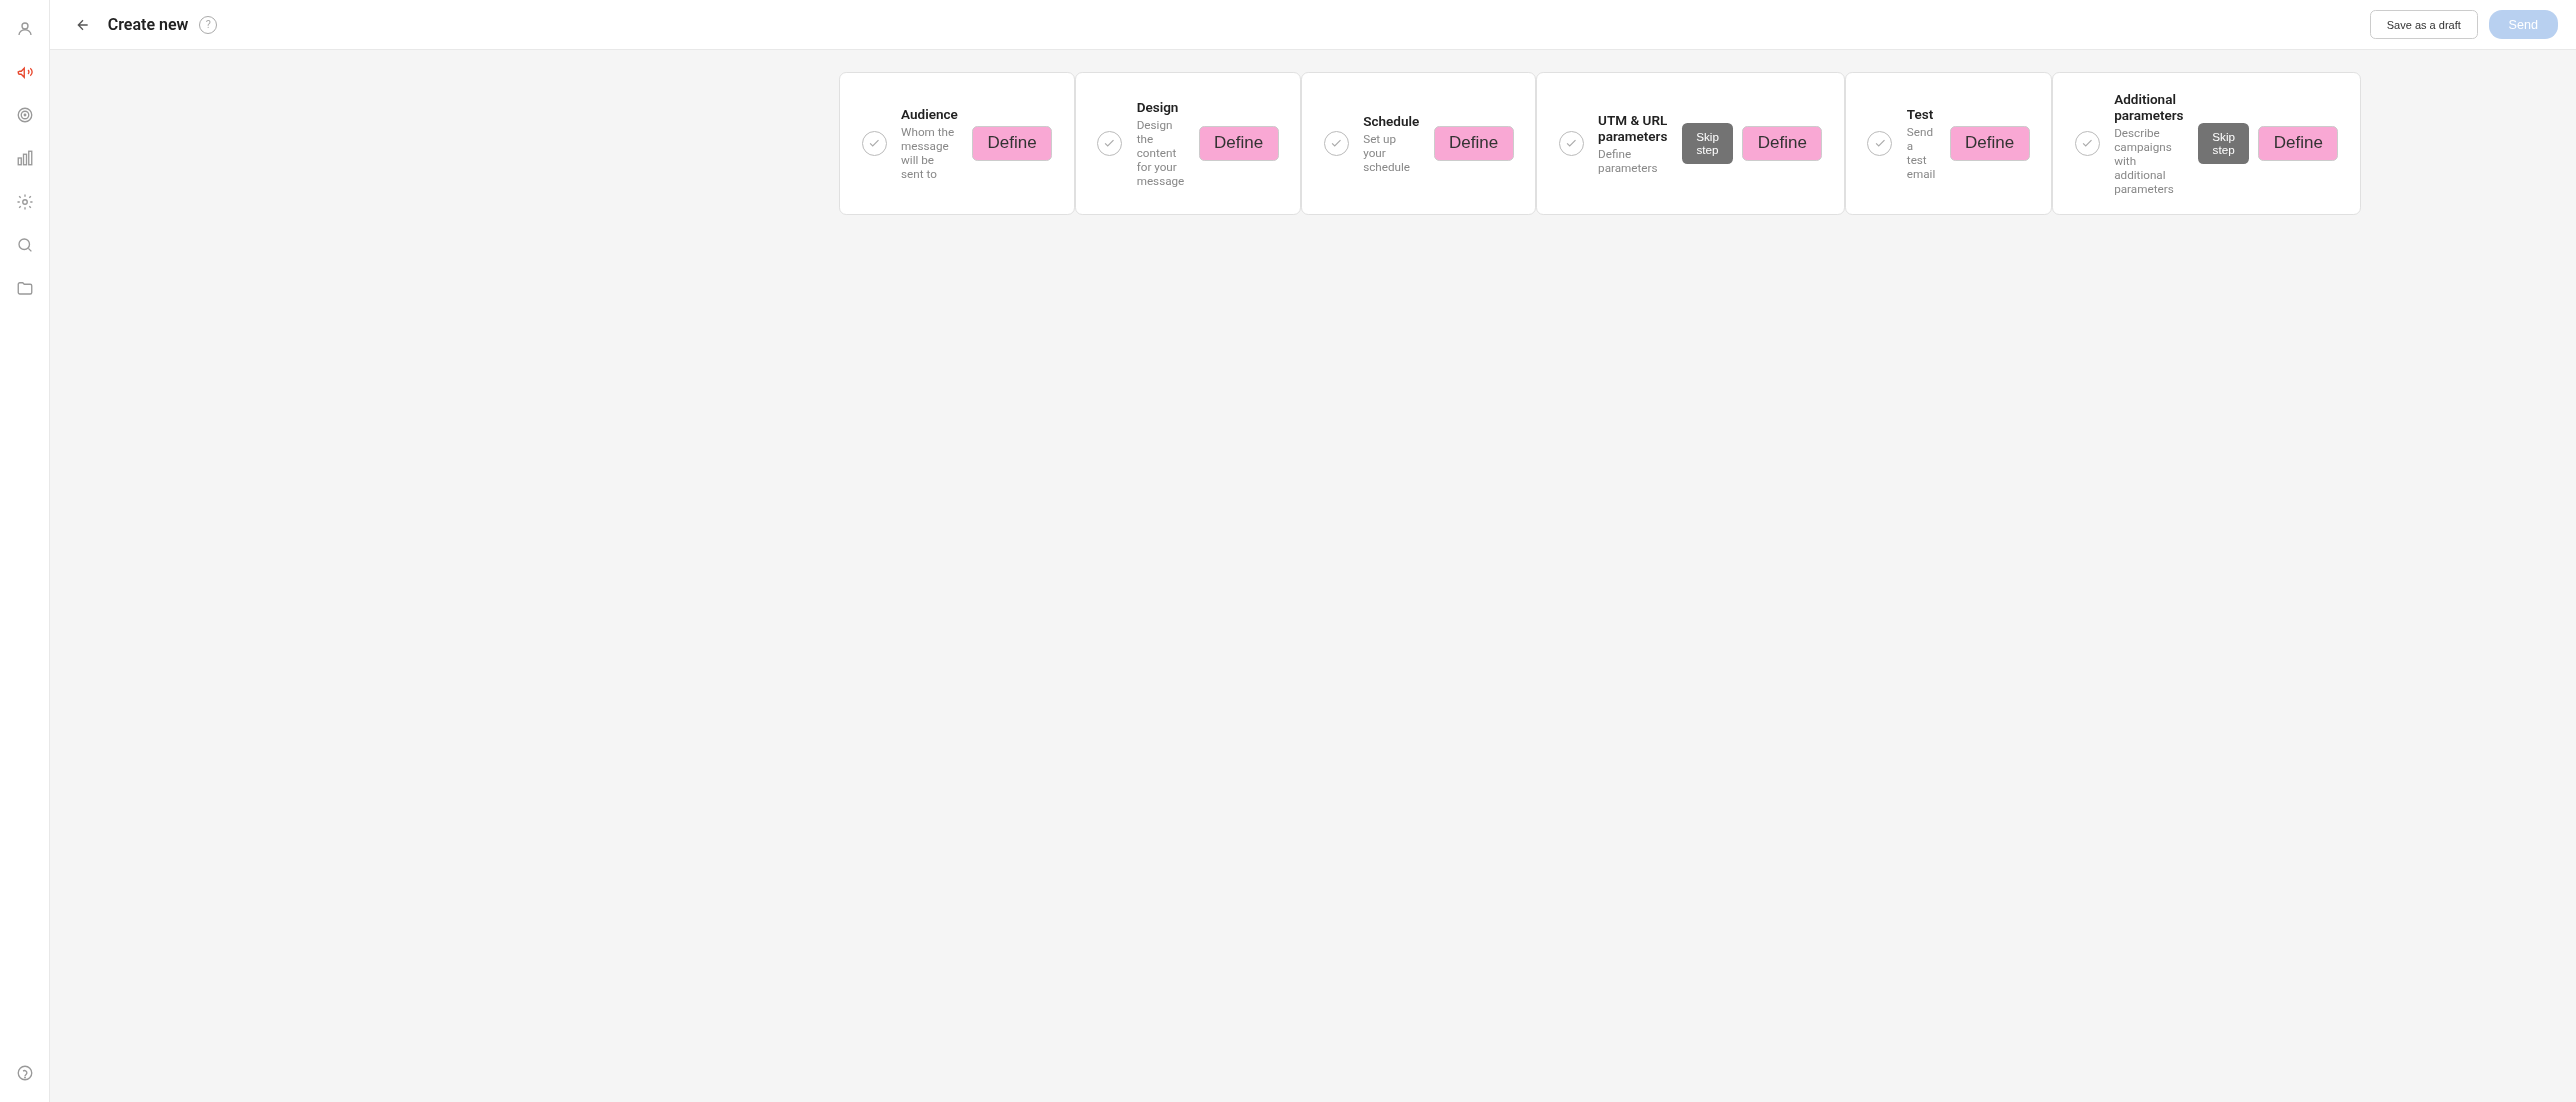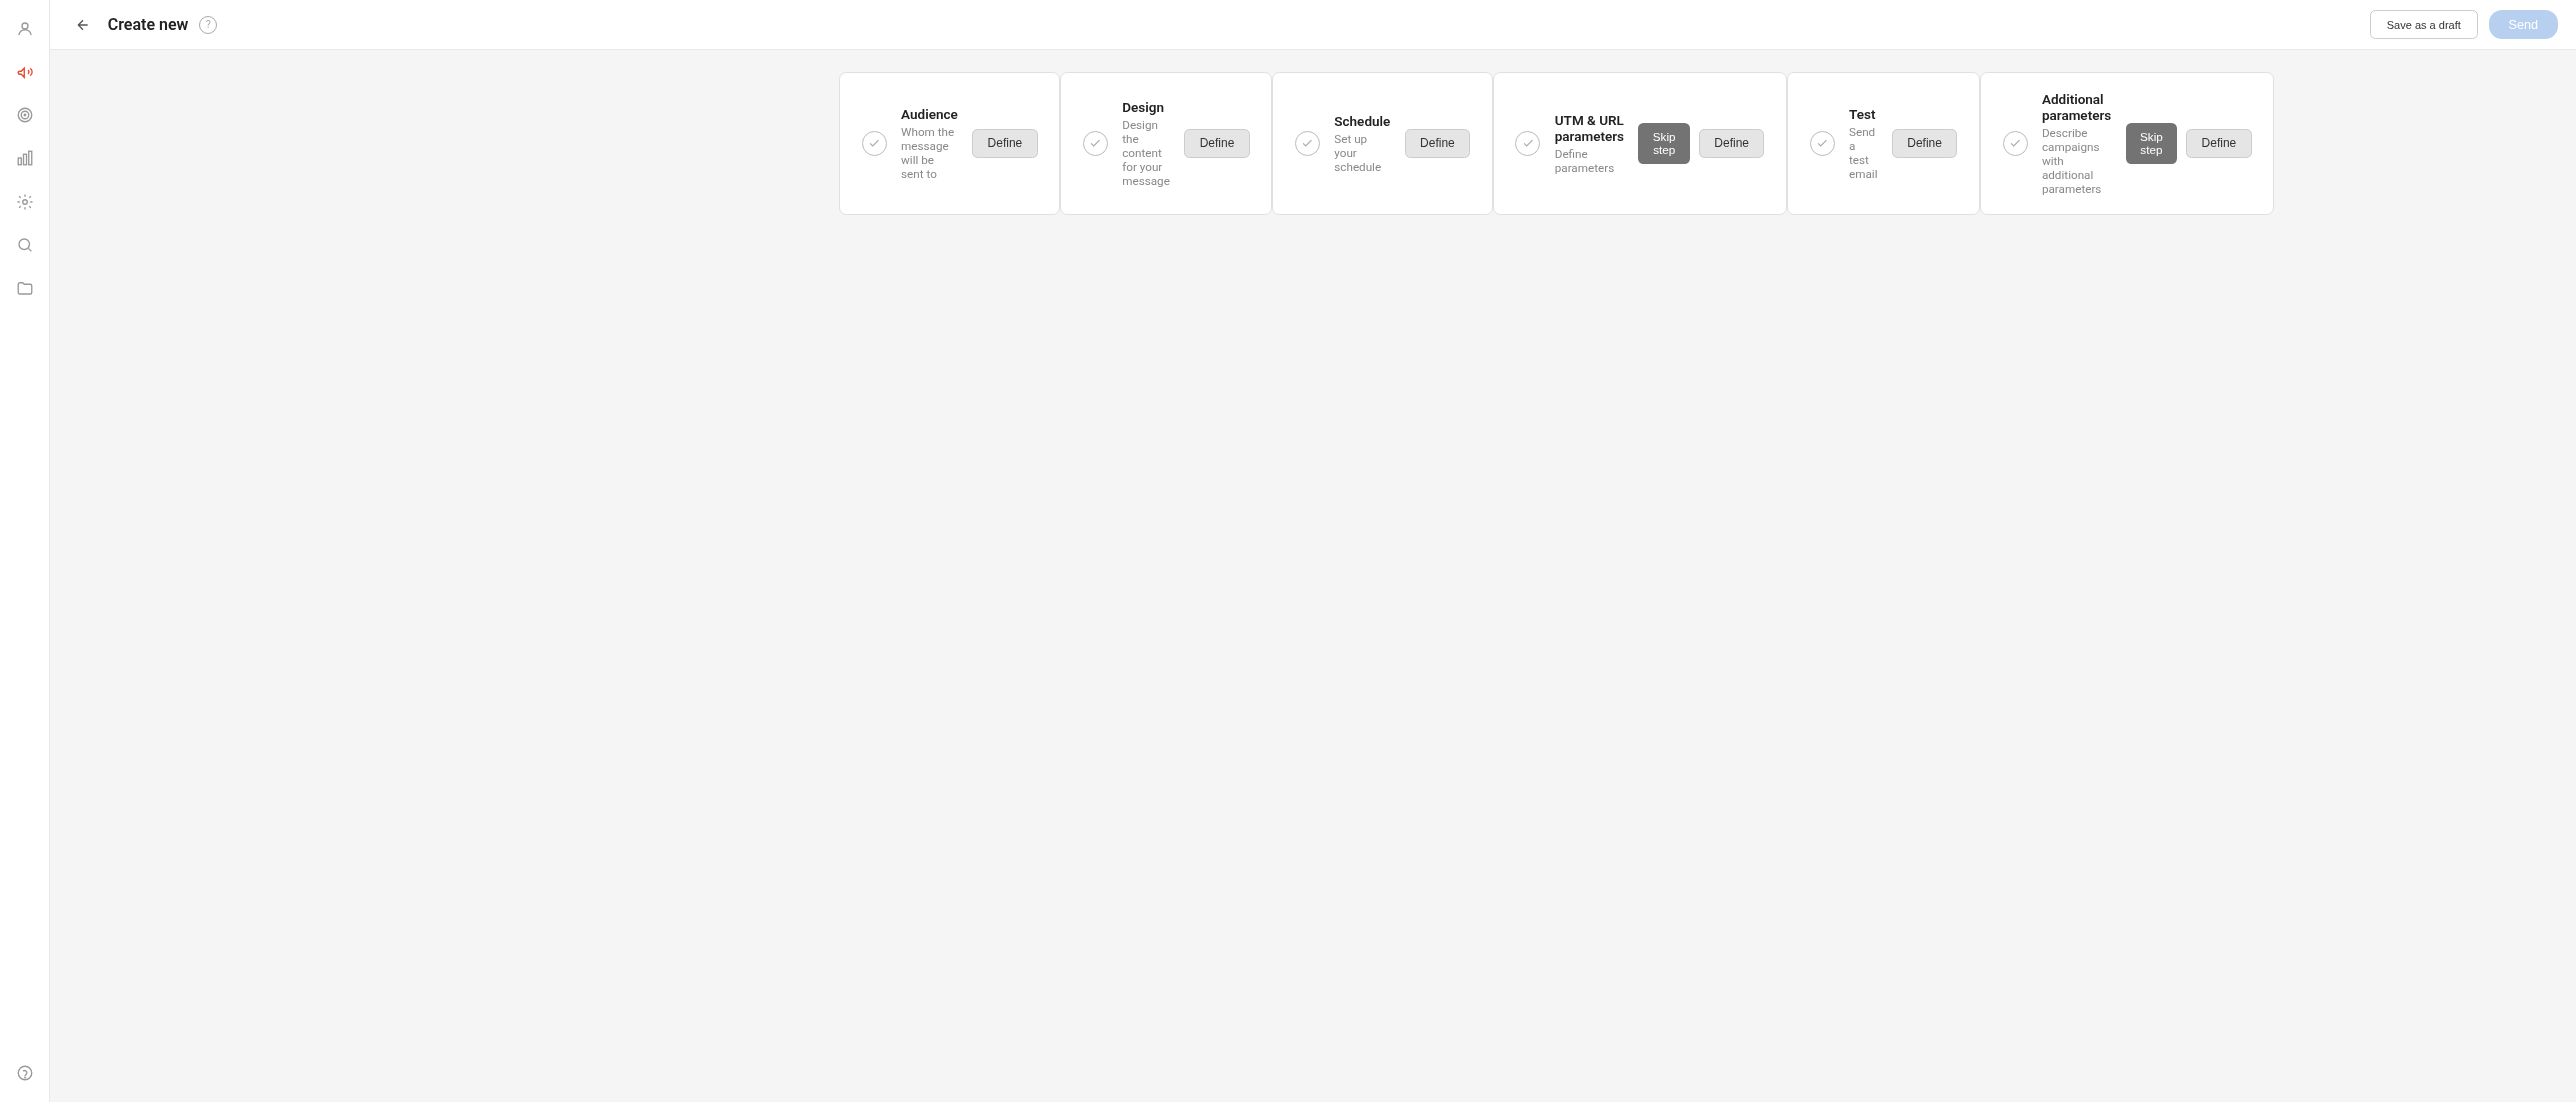--- a/index.html
+++ b/index.html
@@ -168,24 +168,24 @@
       background: #737373;
       border: none;
       border-radius: 5.4px;
       font-size: 11.7px;
       color: #fff;
       cursor: pointer;
       font-weight: 500;
     }
     .btn-define {
       padding: 6.3px 14.4px;
-      background: #e5e5e5;
+      background: #f9a8d4;
       border: 1.4px solid #ccc;
       border-radius: 5.4px;
-      font-size: 12px;
+      font-size: 17px;
       color: #333;
       cursor: pointer;
     }
 
     
     .icon-svg { width: 18px; height: 18px; }
   </style>
 </head>
 <body>
 

